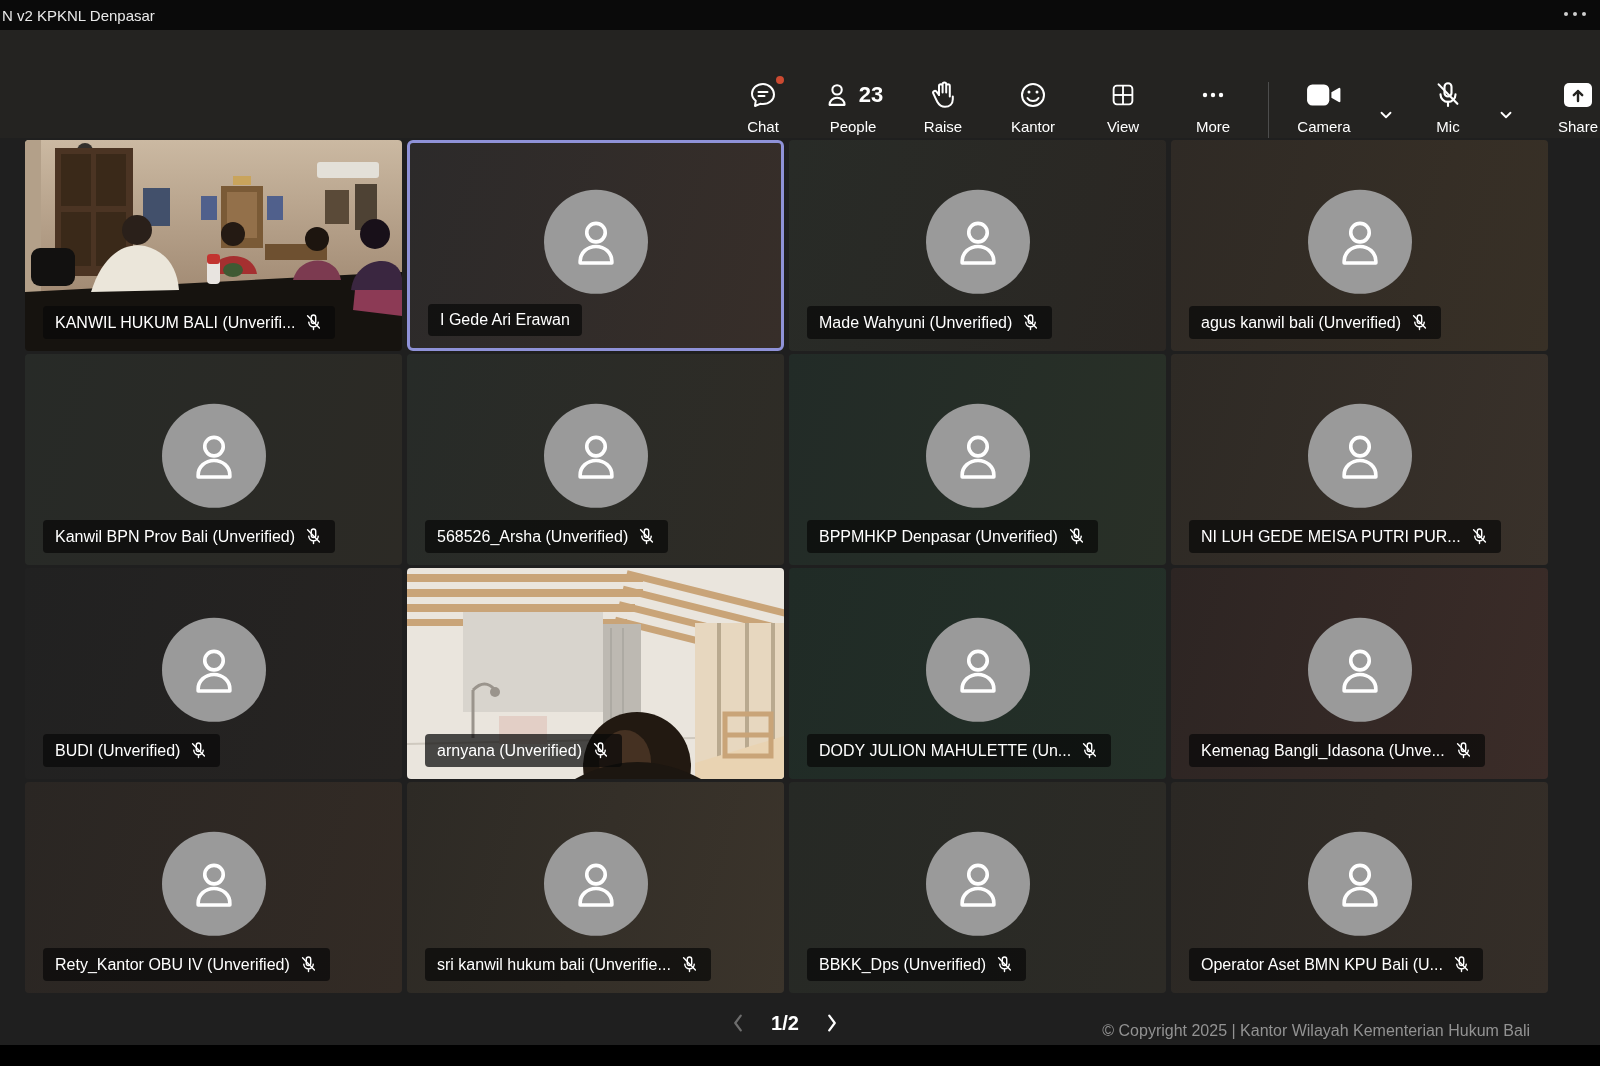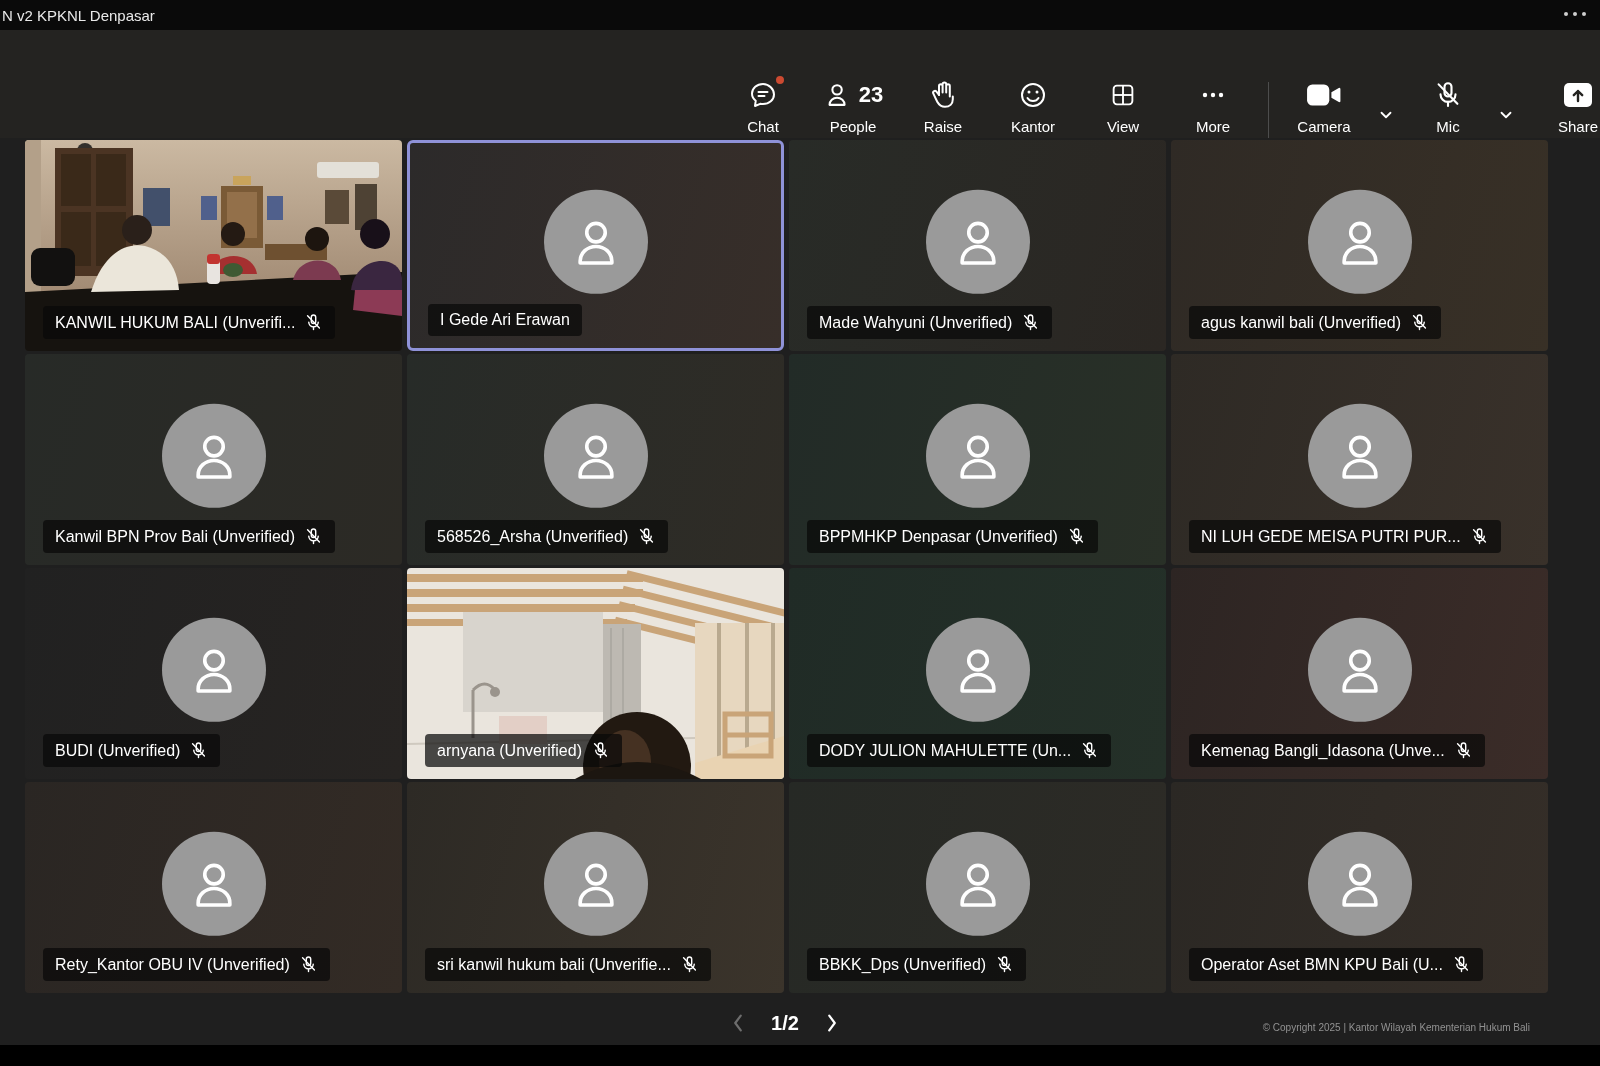--- a/index.html
+++ b/index.html
@@ -41,21 +41,21 @@
           background:rgba(8,8,8,0.72); border-radius:4px; padding:7px 12px;
           max-width:calc(100% - 52px); }
   .pill span { color:#fff; font-size:16px; white-space:nowrap; overflow:hidden; }
   .pill svg { flex:0 0 auto; }
 
   
   .pager { position:absolute; top:1010px; left:0; width:1570px; display:flex; align-items:center;
            justify-content:center; gap:20px; }
   .pg-btn { width:26px; height:26px; display:flex; align-items:center; justify-content:center; cursor:pointer; }
   .pg-num { color:#fff; font-size:20px; font-weight:bold; }
-  .copyright { position:absolute; right:70px; top:1022px; color:#929292; font-size:10px; }
+  .copyright { position:absolute; right:70px; top:1022px; color:#929292; font-size:16px; }
   .bottom-strip { position:absolute; bottom:0; left:0; width:1600px; height:21px; background:#000; }
 </style>
 </head>
 <body>
 
 <div class="titlebar">
   <div class="title">N v2 KPKNL Denpasar</div>
   <div class="win-dots">
       <i></i>
       <i></i>

